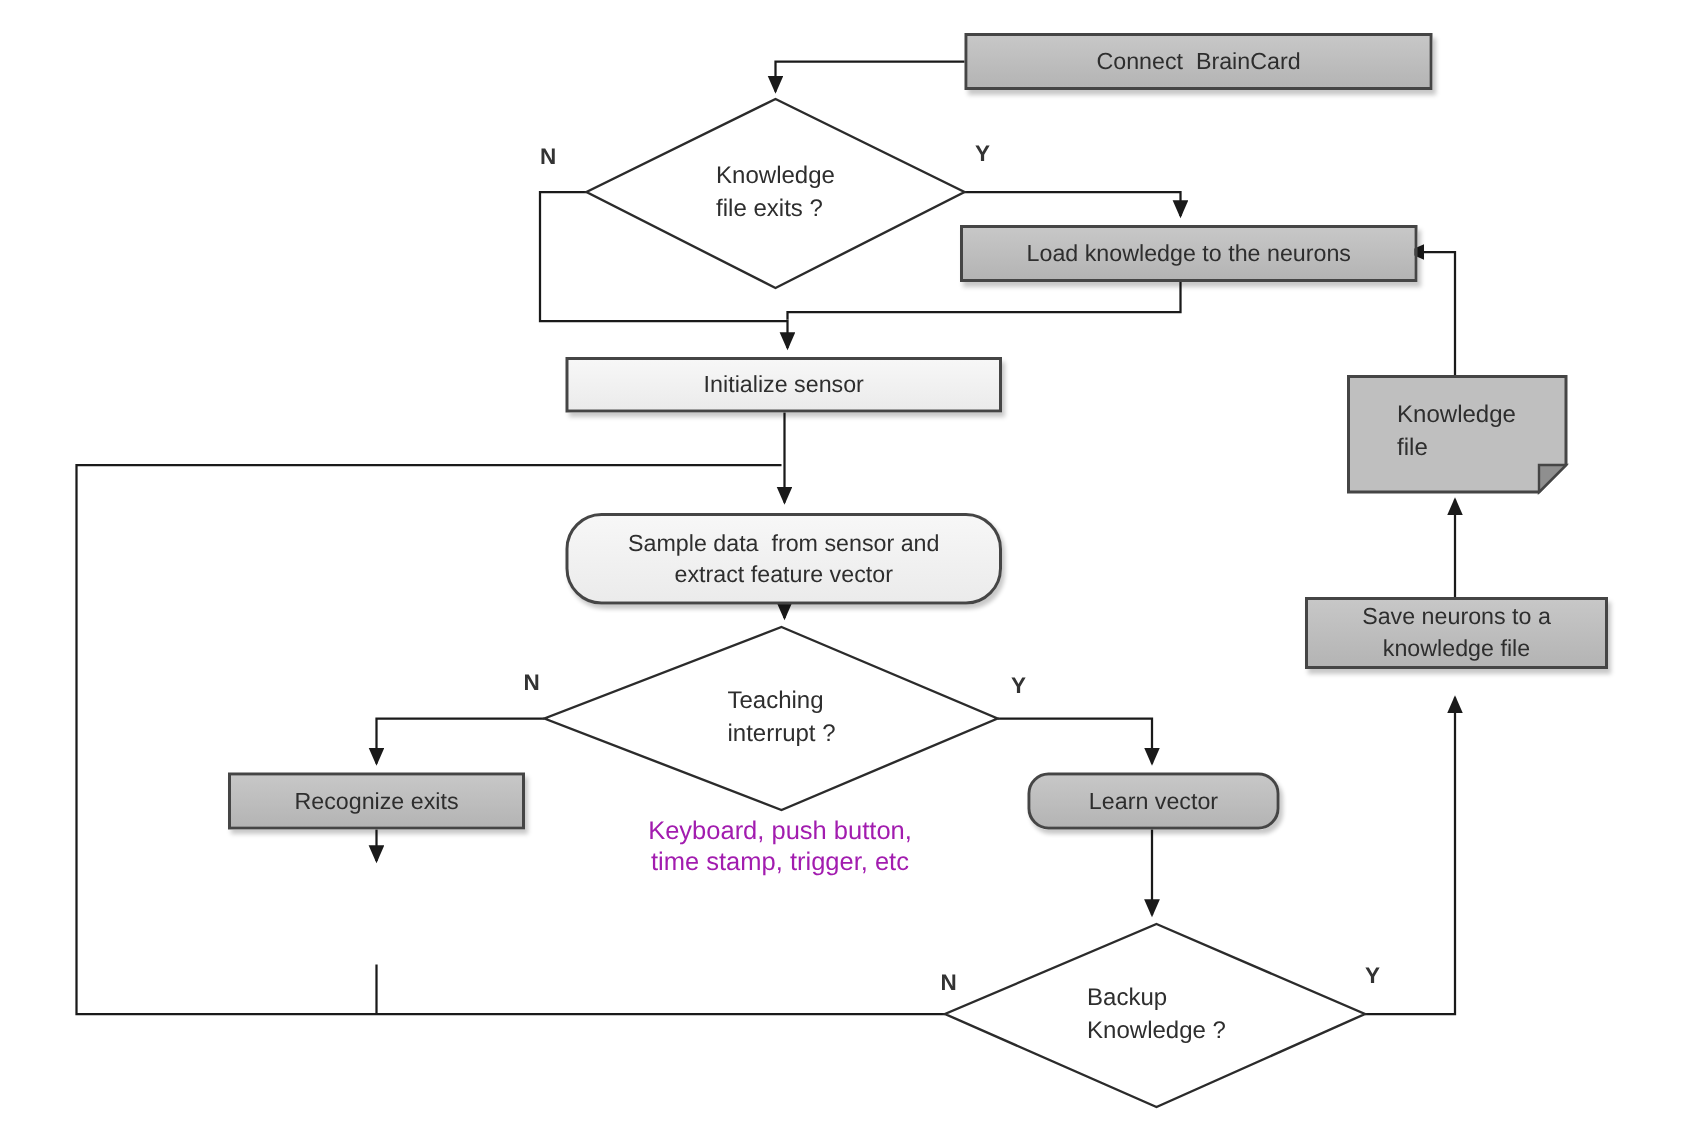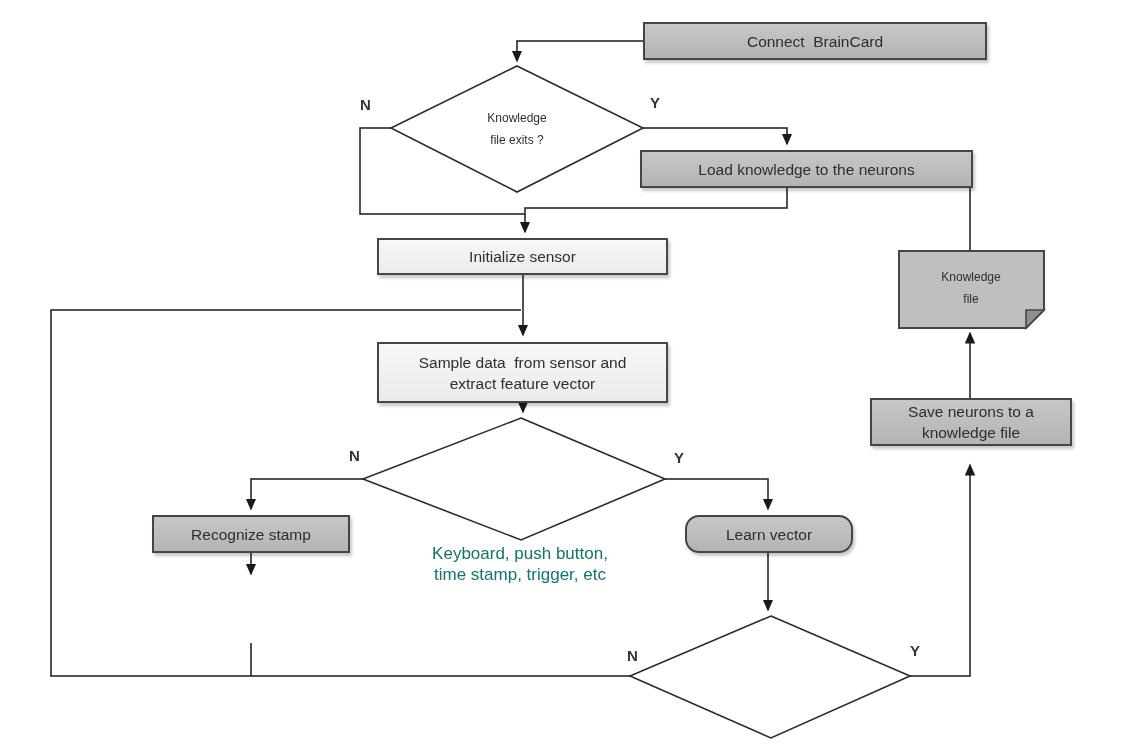--- a/index.html
+++ b/index.html
@@ -26,39 +26,38 @@
     white-space: pre-wrap;
     box-shadow: 2px 3px 3px rgba(0,0,0,0.22);
   }
   .node-gray  { background: linear-gradient(#c7c7c7, #b4b4b4); }
   .node-light { background: linear-gradient(#f7f7f7, #ebebeb); }
   .float-label {
     position: absolute;
     display: flex;
     align-items: center;
     justify-content: center;
-    text-align: center;
-    font-size: 12px;
+    font-size: 16px;
     line-height: 22px;
     white-space: pre-wrap;
     pointer-events: none;
   }
   .branch {
     position: absolute;
     font-size: 15px;
     font-weight: 600;
     color: #333333;
   }
   .note {
     position: absolute;
     font-size: 17px;
     line-height: 21px;
     text-align: center;
     white-space: pre-wrap;
-    color: #0f766e;
+    color: #a21caf;
   }
 </style>
 </head>
 <body>
 
 <div id="canvas">
 
   <svg id="wires" width="1131" height="753" viewBox="0 0 1131 753">
     <defs>
       <marker id="ah" markerWidth="10" markerHeight="10" refX="7" refY="3.5" orient="auto">
@@ -90,55 +89,59 @@
       <polygon points="521,418 665,479 521,540 363,479"></polygon>
       <polygon points="771,616 910,676 771,738 630,676"></polygon>
     </g>
 
     <g>
       <path d="M899,251 H1044 V310 L1026,328 H899 Z" fill="#bfbfbf" stroke="#454545" stroke-width="2"></path>
       <path d="M1044,310 L1026,310 L1026,328 Z" fill="#8f8f8f" stroke="#454545" stroke-width="1.6"></path>
     </g>
   </svg>
 
-  <div class="node node-gray" style="left:643px; top:22px; width:344px; height:38px;">
+  <div class="node node-gray" style="left:643px; top:22px; width:312px; height:38px;">
     <span>Connect  BrainCard</span>
   </div>
 
-  <div class="node node-gray" style="left:640px; top:150px; width:333px; height:38px;">
+  <div class="node node-gray" style="left:640px; top:150px; width:305px; height:38px;">
     <span>Load knowledge to the neurons</span>
   </div>
 
   <div class="node node-light" style="left:377px; top:238px; width:291px; height:37px;">
     <span>Initialize sensor</span>
   </div>
 
-  <div class="node node-light" style="left:377px; top:342px; width:291px; height:61px;">
+  <div class="node node-light" style="left:377px; top:342px; width:291px; height:61px;border-radius:24px;">
     <span>Sample data  from sensor and
 extract feature vector</span>
   </div>
 
   <div class="node node-gray" style="left:152px; top:515px; width:198px; height:38px;">
-    <span>Recognize stamp</span>
+    <span>Recognize exits</span>
   </div>
 
 
   <div class="node node-gray" style="left:685px; top:515px; width:168px; height:38px;border-radius:14px;">
     <span>Learn vector</span>
   </div>
 
   <div class="node node-gray" style="left:870px; top:398px; width:202px; height:48px;">
     <span>Save neurons to a
 knowledge file</span>
   </div>
 
   <div class="float-label" style="left:427px; top:99px; width:180px; height:60px;">Knowledge
 file exits ?</div>
 
+  <div class="float-label" style="left:431px; top:448px; width:180px; height:62px;">Teaching
+interrupt ?</div>
 
+  <div class="float-label" style="left:681px; top:646px; width:180px; height:62px;">Backup
+Knowledge ?</div>
 
   <div class="float-label" style="left:901px; top:258px; width:140px; height:60px;">Knowledge
 file</div>
 
   <div class="branch" style="left:360px; top:96px;">N</div>
   <div class="branch" style="left:650px; top:94px;">Y</div>
 
   <div class="branch" style="left:349px; top:447px;">N</div>
   <div class="branch" style="left:674px; top:449px;">Y</div>
 

